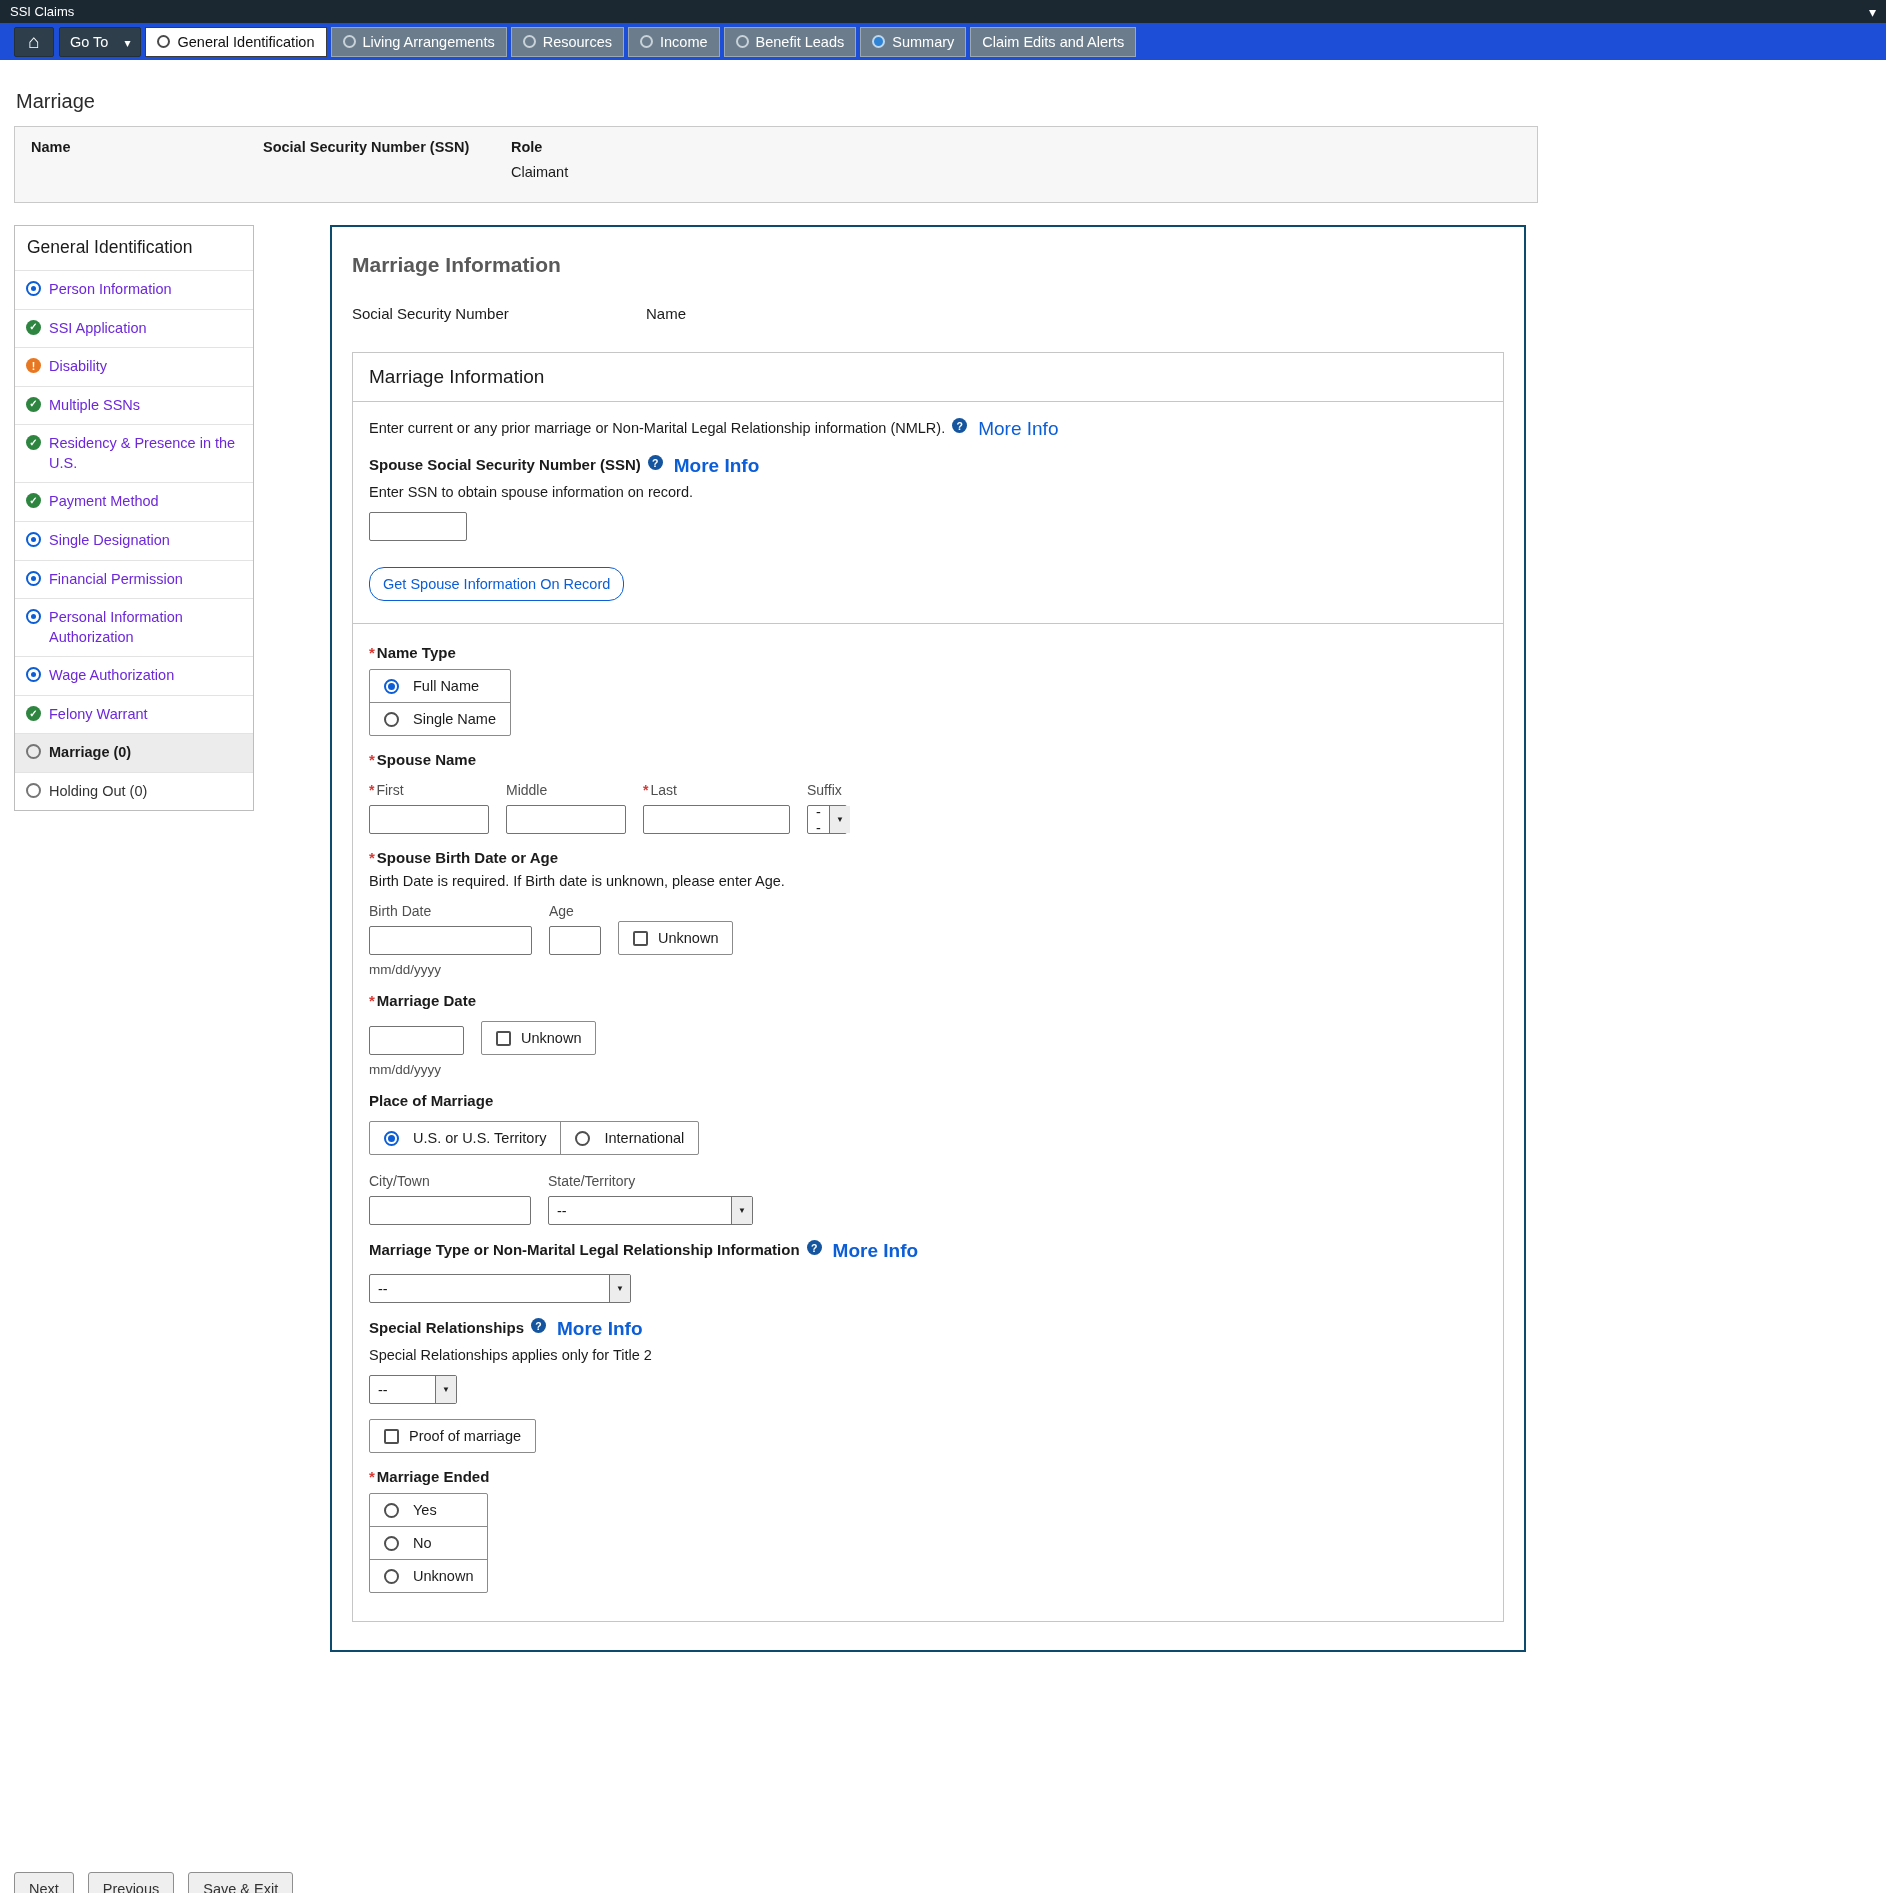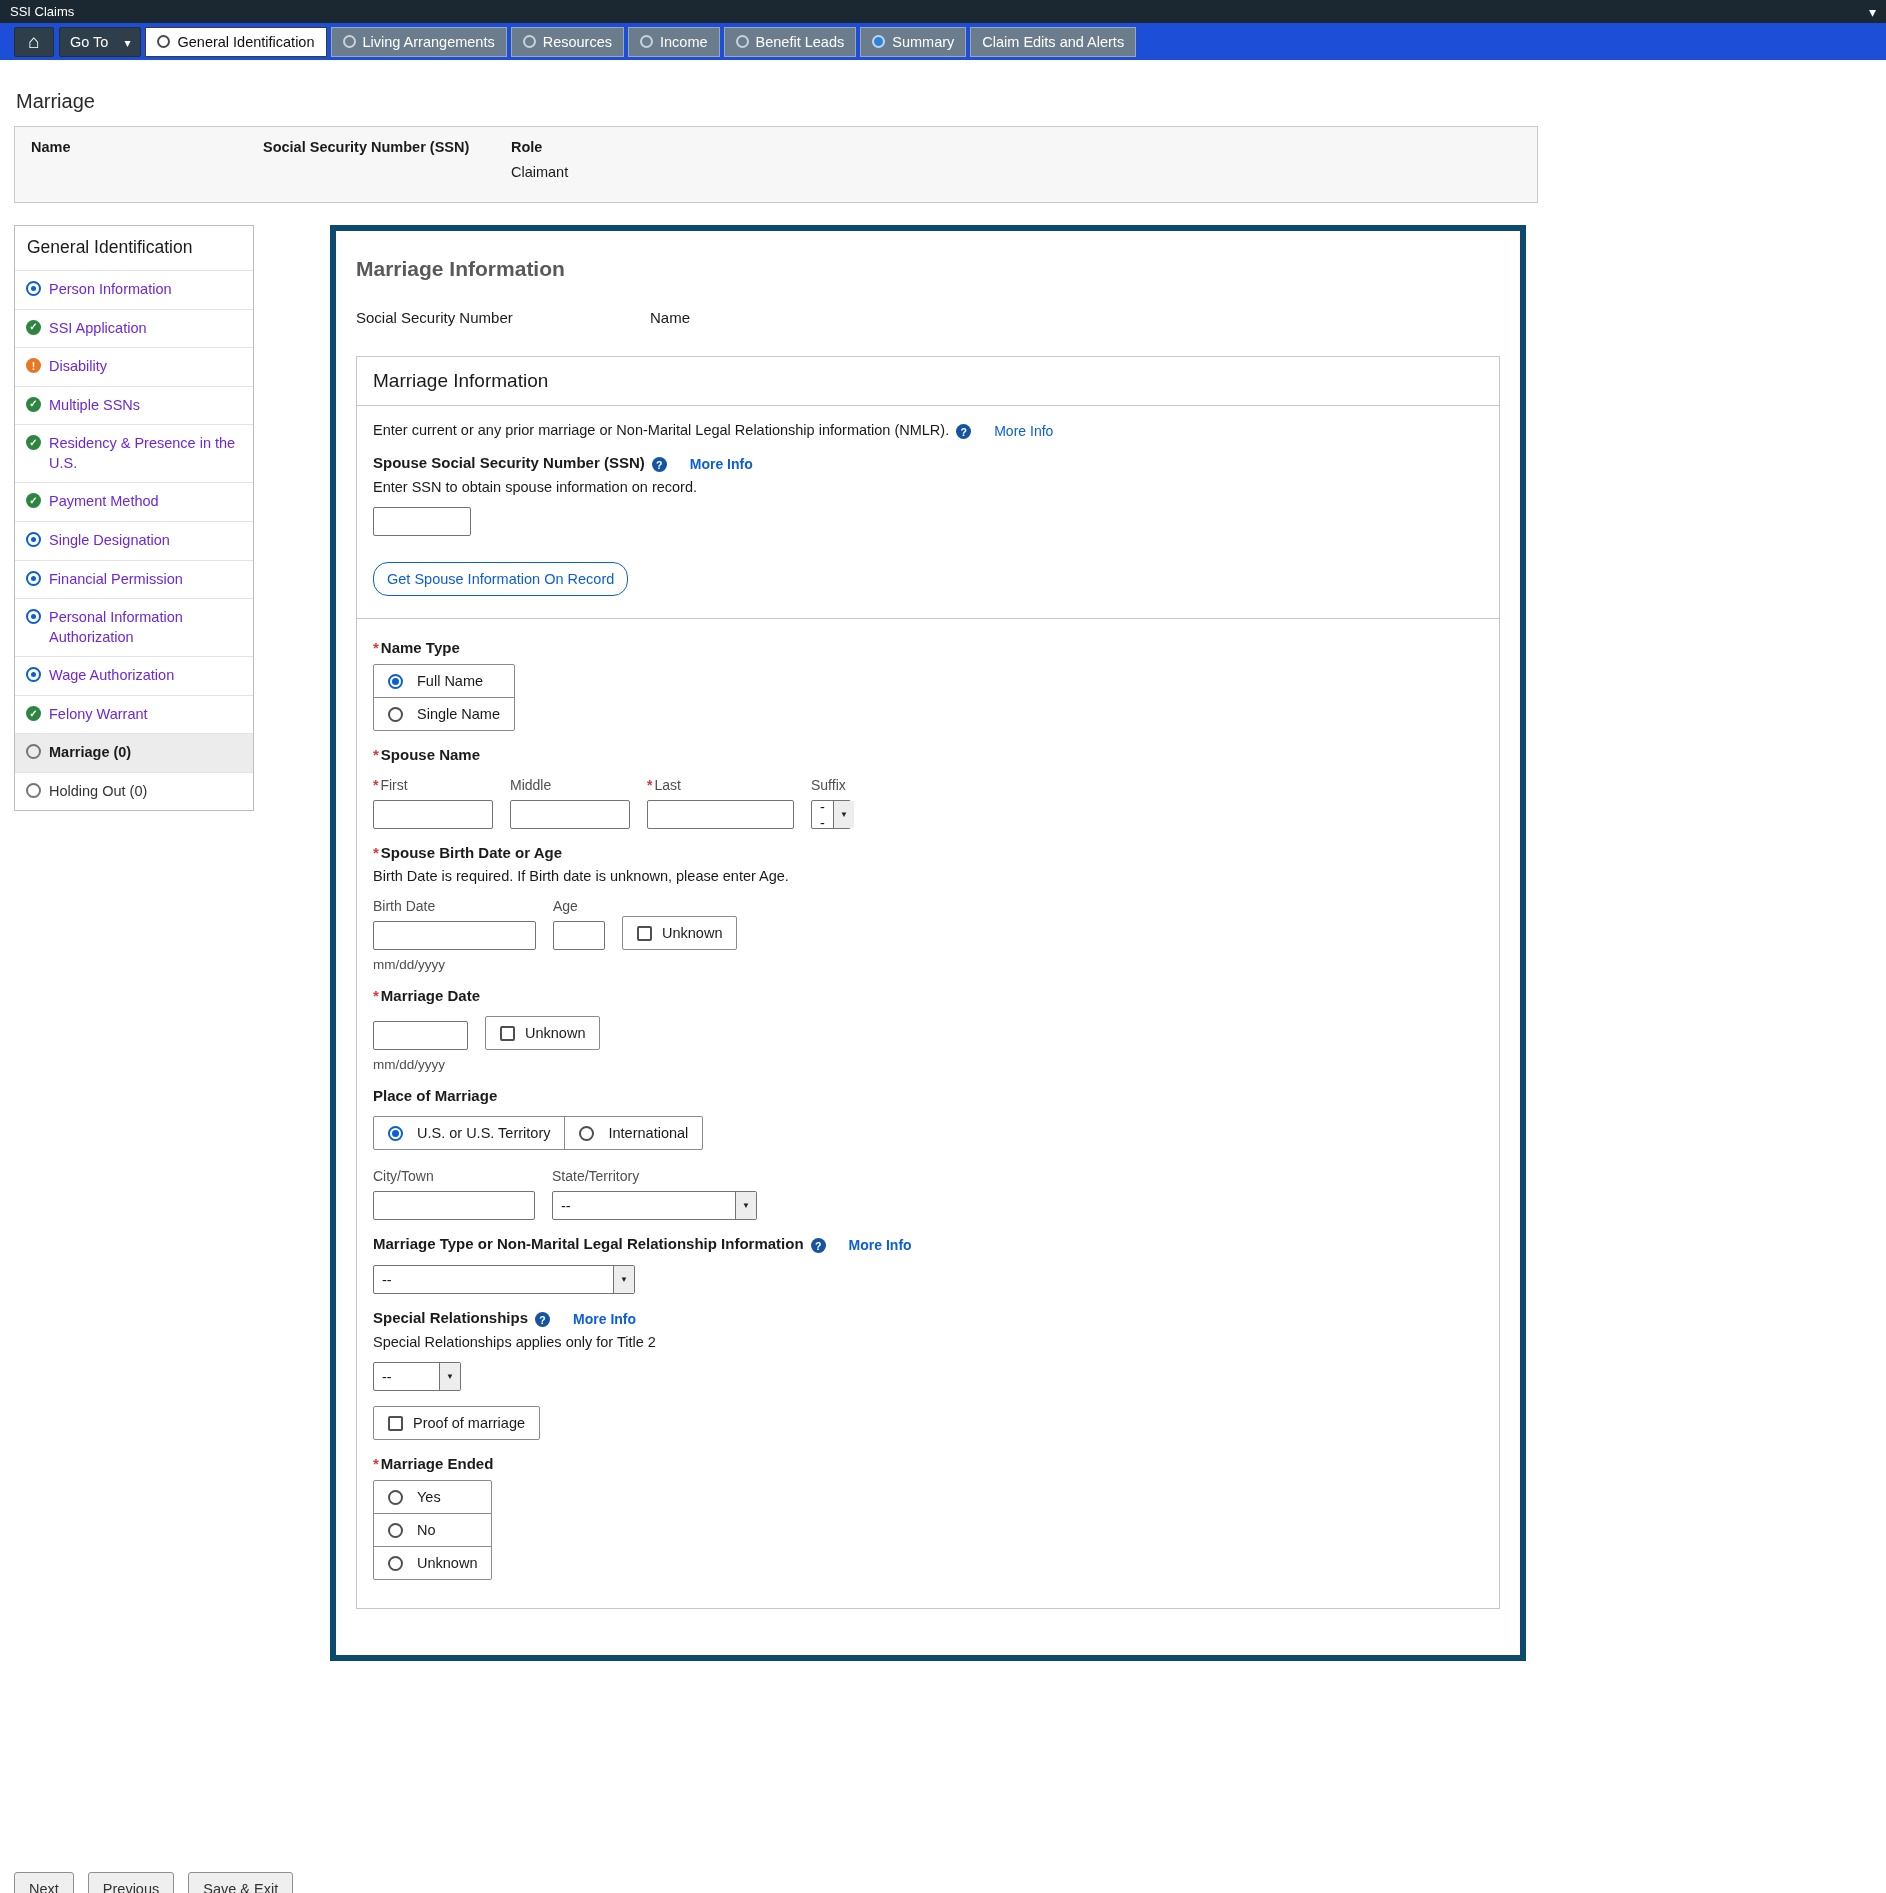--- a/index.html
+++ b/index.html
@@ -51,33 +51,33 @@
          justify-content:center;margin-top:1px}
   .s-complete{background:#2e8540;color:#fff}
   .s-complete::before{content:"✓";font-size:10px;font-weight:bold}
   .s-warning{background:#e87722;color:#fff}
   .s-warning::before{content:"!";font-size:10.5px;font-weight:bold}
   .s-target{border:2px solid #0b5ed7}
   .s-target::before{content:"";width:5px;height:5px;border-radius:50%;background:#0b5ed7}
   .s-empty{border:2px solid #757575}
 
   
-  .main-panel{width:1196px;border:6px solid #0c4a6e;padding:26px 20px 46px;background:#fff}
+  .main-panel{width:1196px;border:2px solid #0c4a6e;padding:26px 20px 28px;background:#fff}
   .mi-title{font-size:21px;font-weight:bold;color:#595959}
   .mi-meta{display:flex;margin-top:28px}
   .mi-meta .m1{width:294px}
   .meta-label{font-weight:normal;font-size:15px}
 
   .sec-box{border:1px solid #c6c6c6;margin-top:30px}
   .sec-head{font-size:19px;padding:13px 16px;border-bottom:1px solid #c6c6c6}
   .sec-sub{padding:16px 16px 22px;border-bottom:1px solid #c6c6c6}
   .sec-form{padding:20px 16px 28px}
 
-  .more-info{color:#0b5ed7;text-decoration:none;display:inline-flex;align-items:flex-end;gap:23px;
-             margin-left:7px;cursor:pointer;font-size:14px;vertical-align:middle}
+  .more-info{color:#0b5ed7;text-decoration:none;display:inline-flex;align-items:flex-start;gap:11px;
+             margin-left:7px;cursor:pointer;font-size:19px;vertical-align:middle}
   .help-icon{width:15px;height:15px;border-radius:50%;background:#15549e;color:#fff;
              display:inline-flex;align-items:center;justify-content:center;flex:0 0 auto}
   .help-icon::before{content:"?";font-size:10.5px;font-weight:bold}
 
   .intro{font-size:14.5px}
   .flabel{font-weight:bold;font-size:15px}
   .req::before{content:"*";color:#d83933;font-weight:bold;margin-right:2px}
   .fgroup{margin-top:15px}
   .fhint{font-size:14.5px;margin-top:7px}
   .sublabel{font-size:14px;color:#4f4f4f;margin-bottom:7px}

